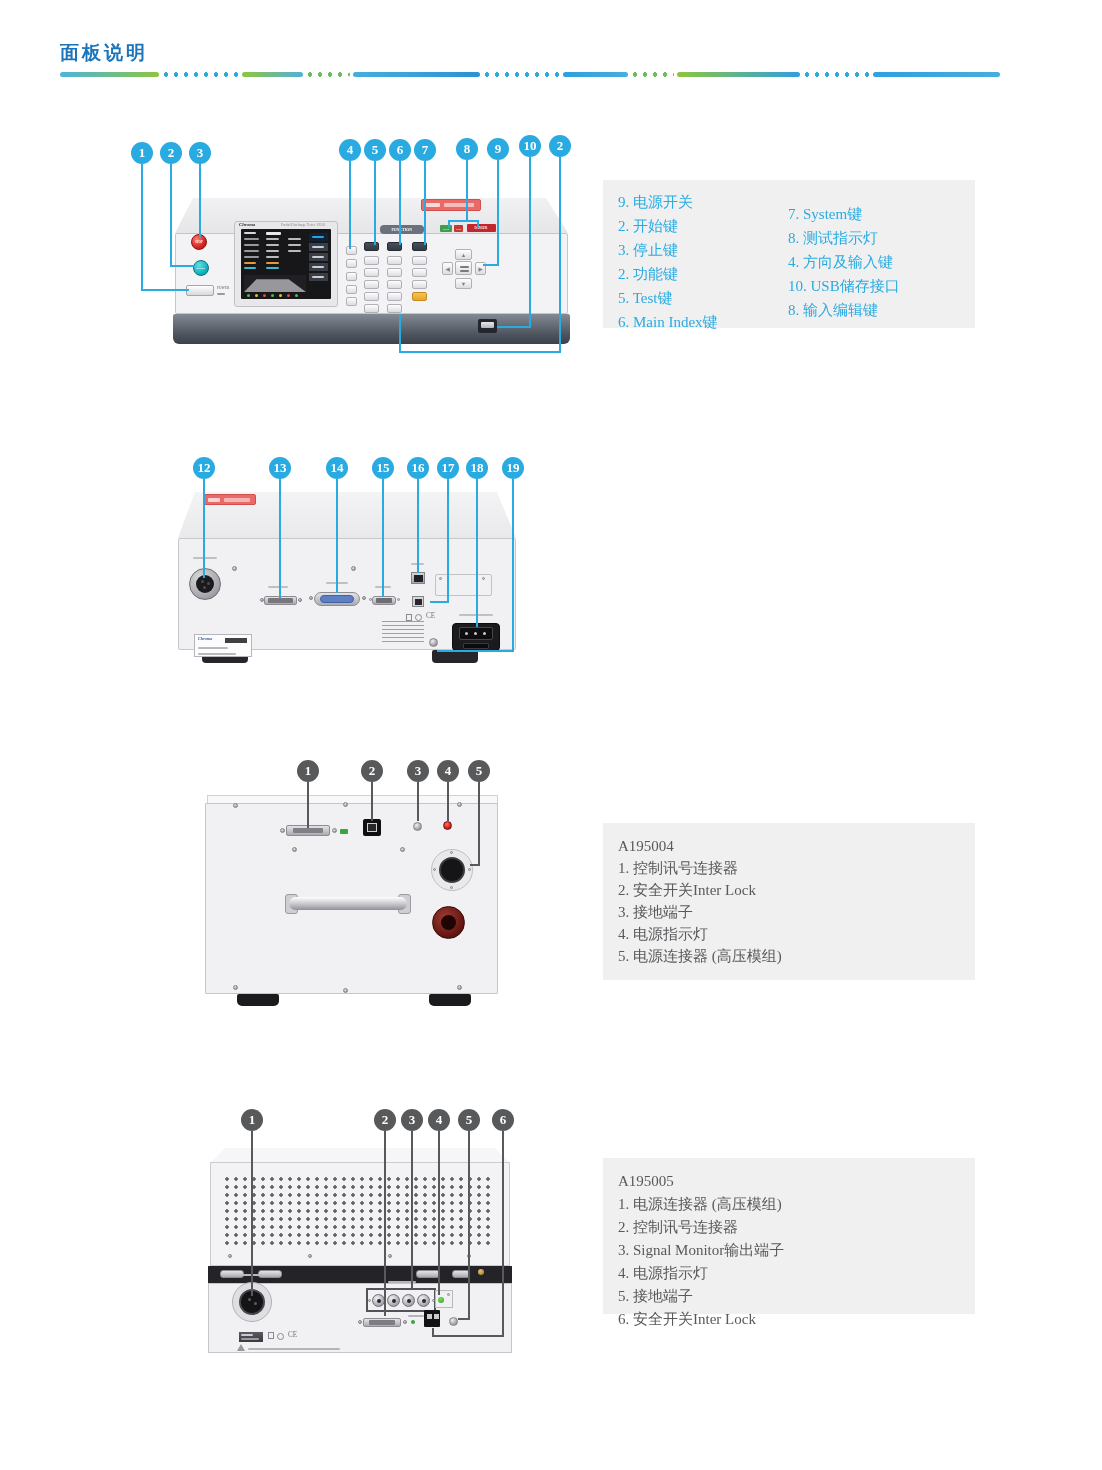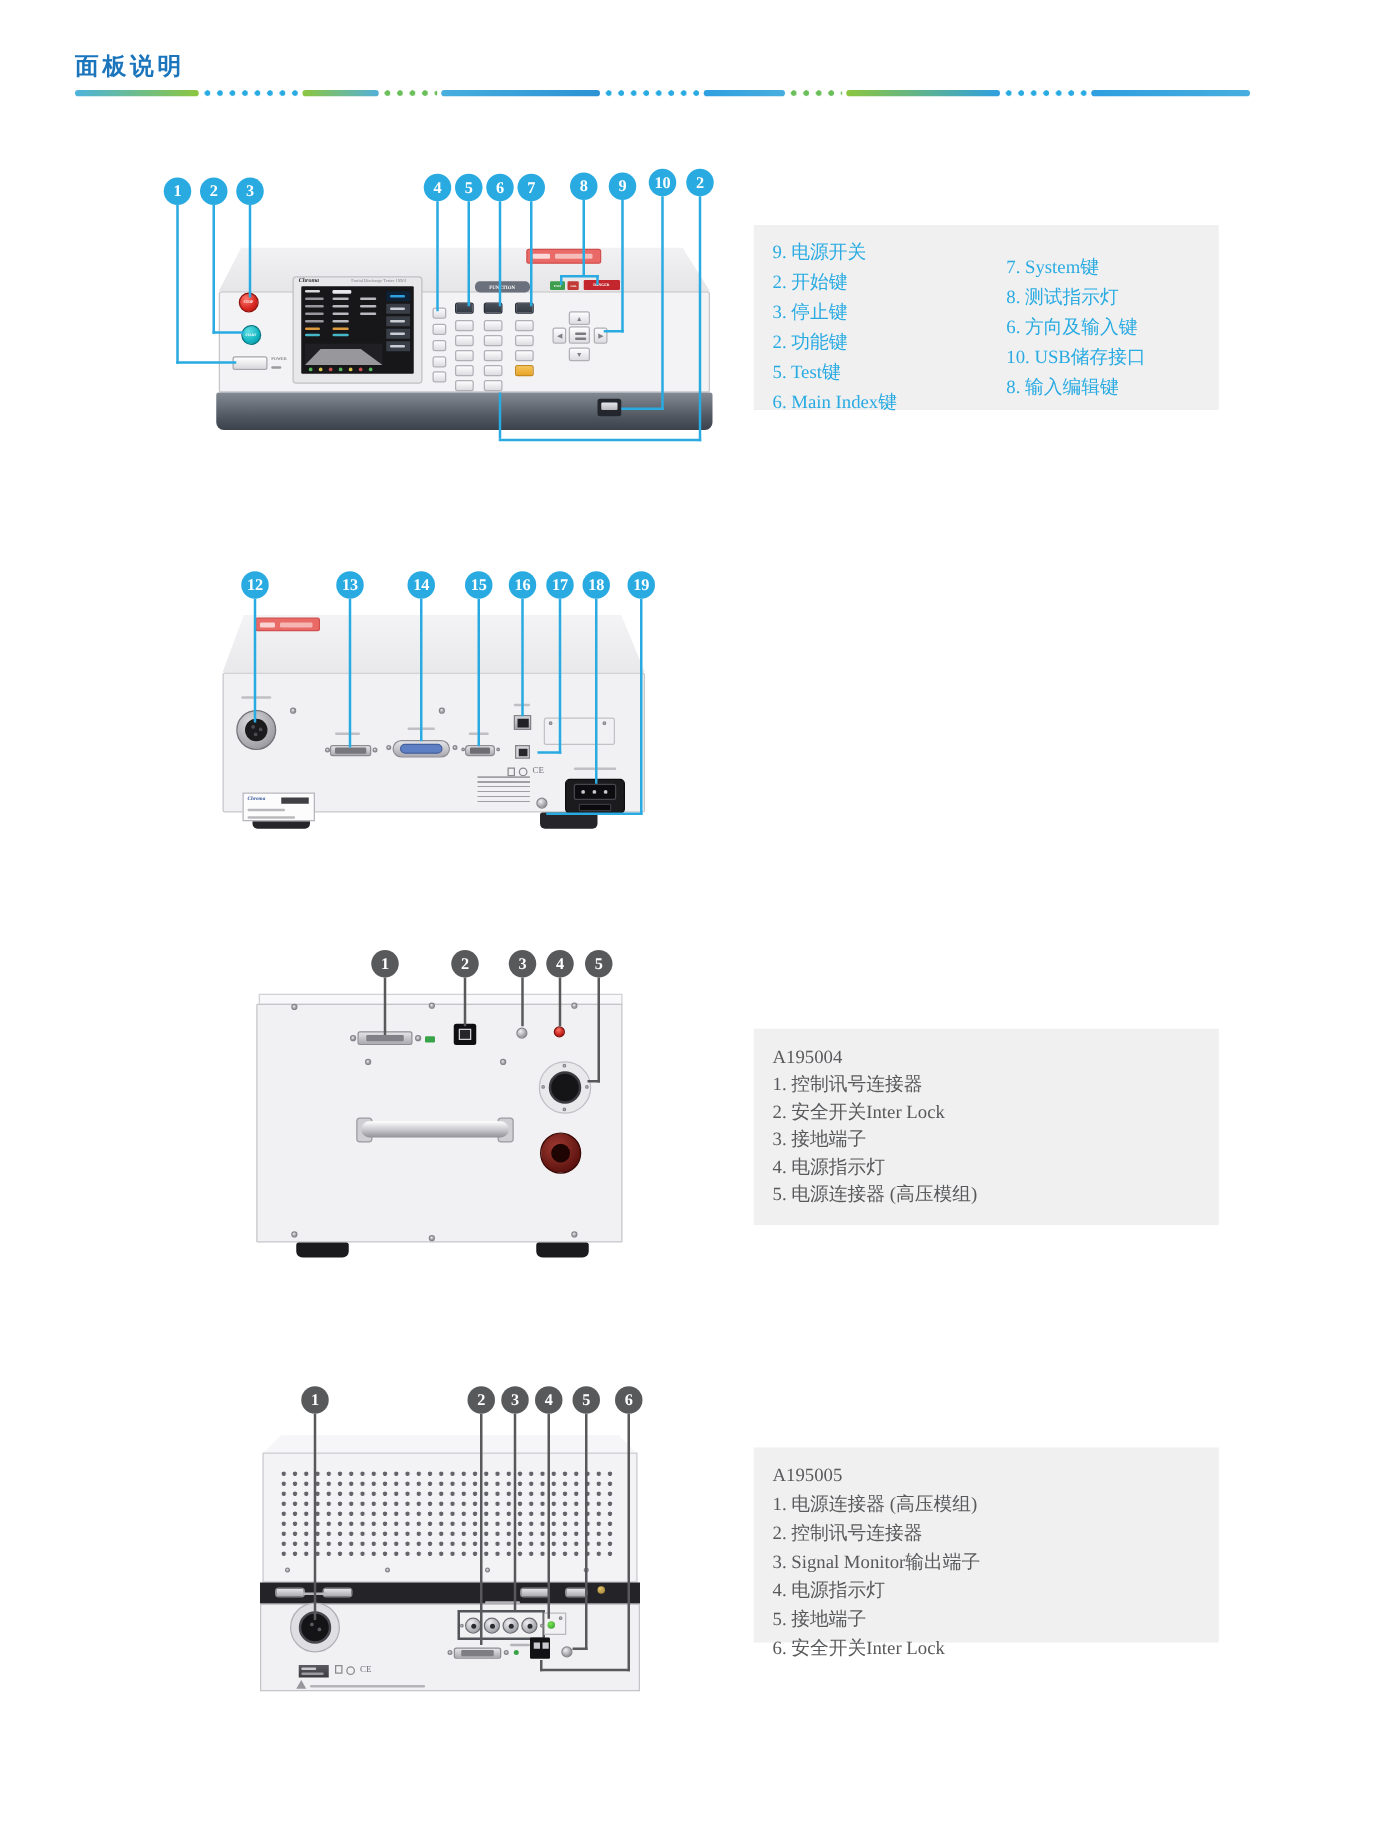--- a/index.html
+++ b/index.html
@@ -224,24 +224,24 @@
 
   <div class="box" style="top:180px;height:148px">
     <div class="bcol" style="left:15px;top:10px">
       <div class="it b">9. 电源开关</div>
       <div class="it b">2. 开始键</div>
       <div class="it b">3. 停止键</div>
       <div class="it b">2. 功能键</div>
       <div class="it b">5. Test键</div>
       <div class="it b">6. Main Index键</div>
     </div>
-    <div class="bcol" style="left:202px;top:22px">
+    <div class="bcol" style="left:185px;top:22px">
       <div class="it b">7. System键</div>
       <div class="it b">8. 测试指示灯</div>
-      <div class="it b">6. 方向及输入键</div>
+      <div class="it b">4. 方向及输入键</div>
       <div class="it b">10. USB储存接口</div>
       <div class="it b">8. 输入编辑键</div>
     </div>
   </div>
 
   <div class="fig" style="left:176px;top:490px;width:342px;height:178px">
     <div class="d" style="left:0;top:0;width:342px;height:48px;clip-path:polygon(19px 2px,321px 2px,340px 48px,2px 48px);background:linear-gradient(180deg,#f4f4f6,#e9e9ec)"></div>
     <div class="d" style="left:28px;top:4px;width:52px;height:11px;background:#e96a66;border:1px solid #d14f4c;border-radius:2px">
       <div class="dash" style="left:3px;top:3px;width:12px;height:4px;background:rgba(255,255,255,.7)"></div>
       <div class="dash" style="left:19px;top:3px;width:26px;height:4px;background:rgba(255,255,255,.5)"></div>

